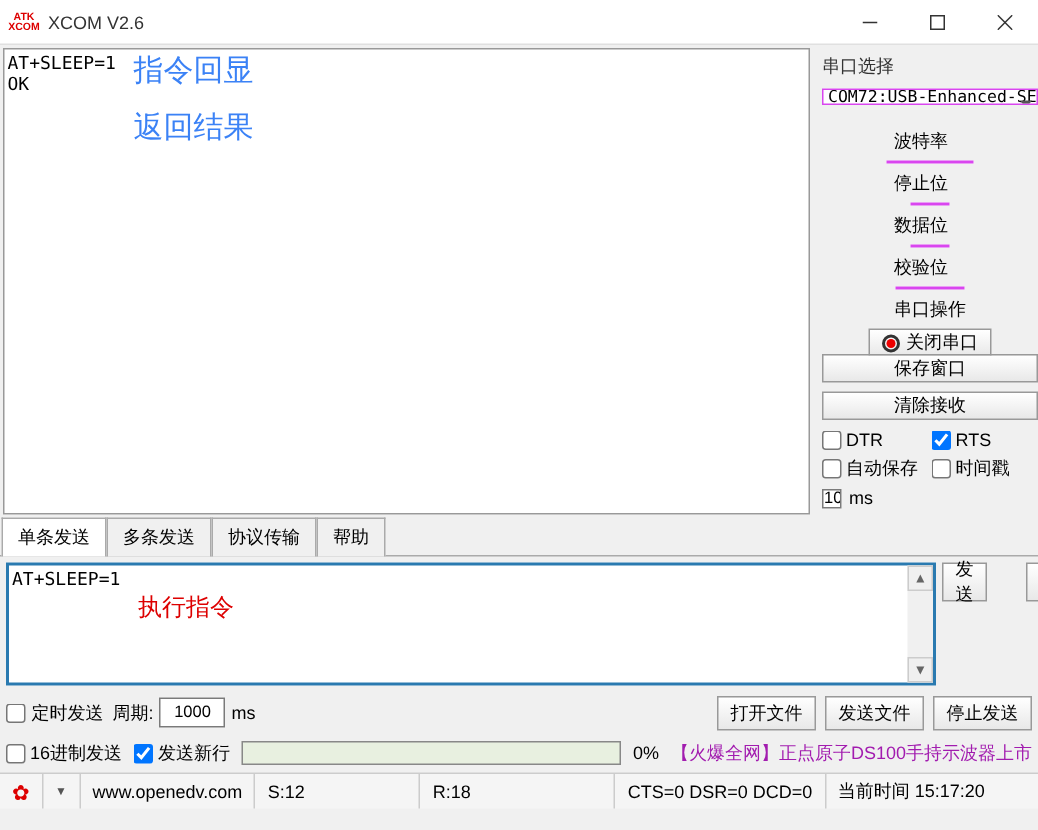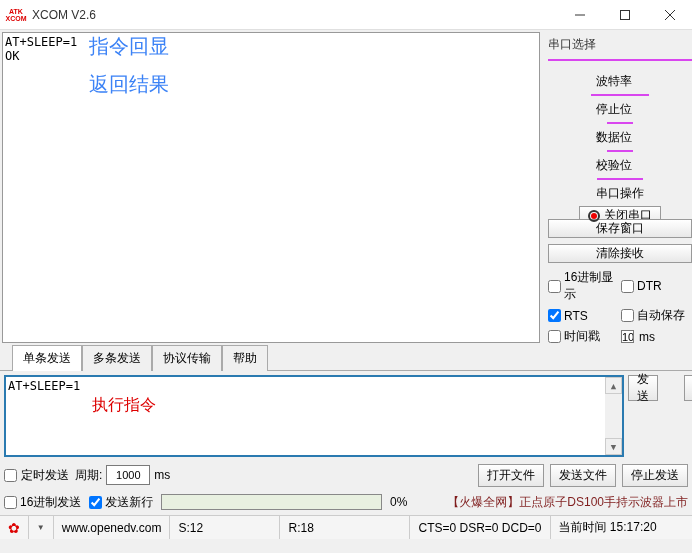--- a/index.html
+++ b/index.html
@@ -27,40 +27,40 @@
 .btn { height: 23px; border: 1px solid #999; background: linear-gradient(#fff,#e8e8e8); font-size: 12px; padding: 0 8px; display: inline-flex; align-items: center; justify-content: center; cursor: pointer; }
 .btn-row { display: flex; gap: 6px; flex-direction: column; }
 .op-btn { flex: 1; display: flex; align-items: center; justify-content: center; gap: 4px; }
 .rec-dot { width: 12px; height: 12px; border-radius: 50%; border: 2px solid #333; position: relative; }
 .rec-dot::after { content: ""; position: absolute; inset: 1px; border-radius: 50%; background: #e00; }
 .chk { display: flex; align-items: center; gap: 3px; font-size: 12px; }
 .chk input { width: 13px; height: 13px; }
 .chk-grid { display: grid; grid-template-columns: 1fr 1fr; gap: 4px 2px; }
 .spin { width: 48px; height: 20px; border: 1px solid #7a7a7a; background: #fff; font-size: 11px; text-align: center; }
 
-.tabs { display: flex; height: 24px; align-items: flex-end; padding-left: 12px; gap: 0; border-bottom: 1px solid #aaa; background: #f0f0f0; margin-top:2px;}
+.tabs { display: flex; height: 24px; align-items: flex-end; padding-left: 1px; gap: 0; border-bottom: 1px solid #aaa; background: #f0f0f0; margin-top:2px;}
 .tab { padding: 4px 10px; font-size: 12px; border: 1px solid #aaa; border-bottom: none; background: #f0f0f0; position: relative; top: 1px; cursor:pointer;}
 .tab.active { background: #fff; }
 
 .sendarea { display: flex; height: 90px; padding: 4px; gap: 4px; }
 .sendbox { flex: 1; border: 2px solid #2a7ab0; background: #fff; font-family: "SimSun", monospace; font-size: 12px; padding: 2px; position: relative; }
 .sendbox .anno { position: absolute; color: #d00; font-size: 16px; font-family: SimSun; }
 .sendbox-scroll { position: absolute; right: 0; top: 0; bottom: 0; width: 17px; background: #f0f0f0; display: flex; flex-direction: column; justify-content: space-between; }
 .sendbox-scroll .ar { height: 17px; display: flex; align-items: center; justify-content: center; font-size: 9px; color: #666; border:1px solid #ccc;}
 .sendside { width: 60px; display: flex; flex-direction: row; gap: 26px; }
 .sendside .btn { width: 100%; height: 26px; }
 
 .row-opts { display: flex; align-items: center; height: 28px; padding: 0 4px; gap: 6px; }
 .row-opts .seg { display: flex; align-items: center; gap: 4px; }
 .row-opts .grow { flex: 1; }
 .inbox { width: 44px; height: 20px; border: 1px solid #7a7a7a; text-align: center; font-size: 11px; }
 
 .row-prog { display: flex; align-items: center; height: 26px; padding: 0 4px; gap: 8px; }
 .progress { flex: 1; height: 16px; border: 1px solid #888; background: #e8f0e0; position: relative; }
-.ad-link { color: #7f1d1d; font-size: 12px; white-space: nowrap; overflow: hidden; margin-left: 32px; }
+.ad-link { color: #a21caf; font-size: 12px; white-space: nowrap; overflow: hidden; }
 
 .statusbar { display: flex; align-items: center; height: 24px; background: #f5f5f5; border-top: 1px solid #ccc; font-size: 12px; }
 .statusbar .cell { padding: 0 8px; border-right: 1px solid #ccc; height: 100%; display: flex; align-items: center; }
 .statusbar .gear { color: #d00; font-size: 14px; }
 .statusbar .dd { font-size: 8px; color: #555; }
 </style>
 </head>
 <body>
 
 <div class="titlebar">
@@ -124,24 +124,20 @@
           <span class="rec-dot"></span>
           <span>关闭串口</span>
         </div>
       </div>
     <div style="height:4px"></div>
     <div class="btn-row">
       <div class="btn" style="flex:1">保存窗口</div>
       <div class="btn" style="flex:1">清除接收</div>
     </div>
     <div class="chk-grid">
-      <label class="chk">
-          <input type="checkbox" style="">
-          <span>16进制显示</span>
-        </label>
       <label class="chk">
           <input type="checkbox" style="">
           <span>DTR</span>
         </label>
       <label class="chk">
           <input type="checkbox" checked="" style="">
           <span>RTS</span>
         </label>
       <label class="chk">
           <input type="checkbox" style="">

